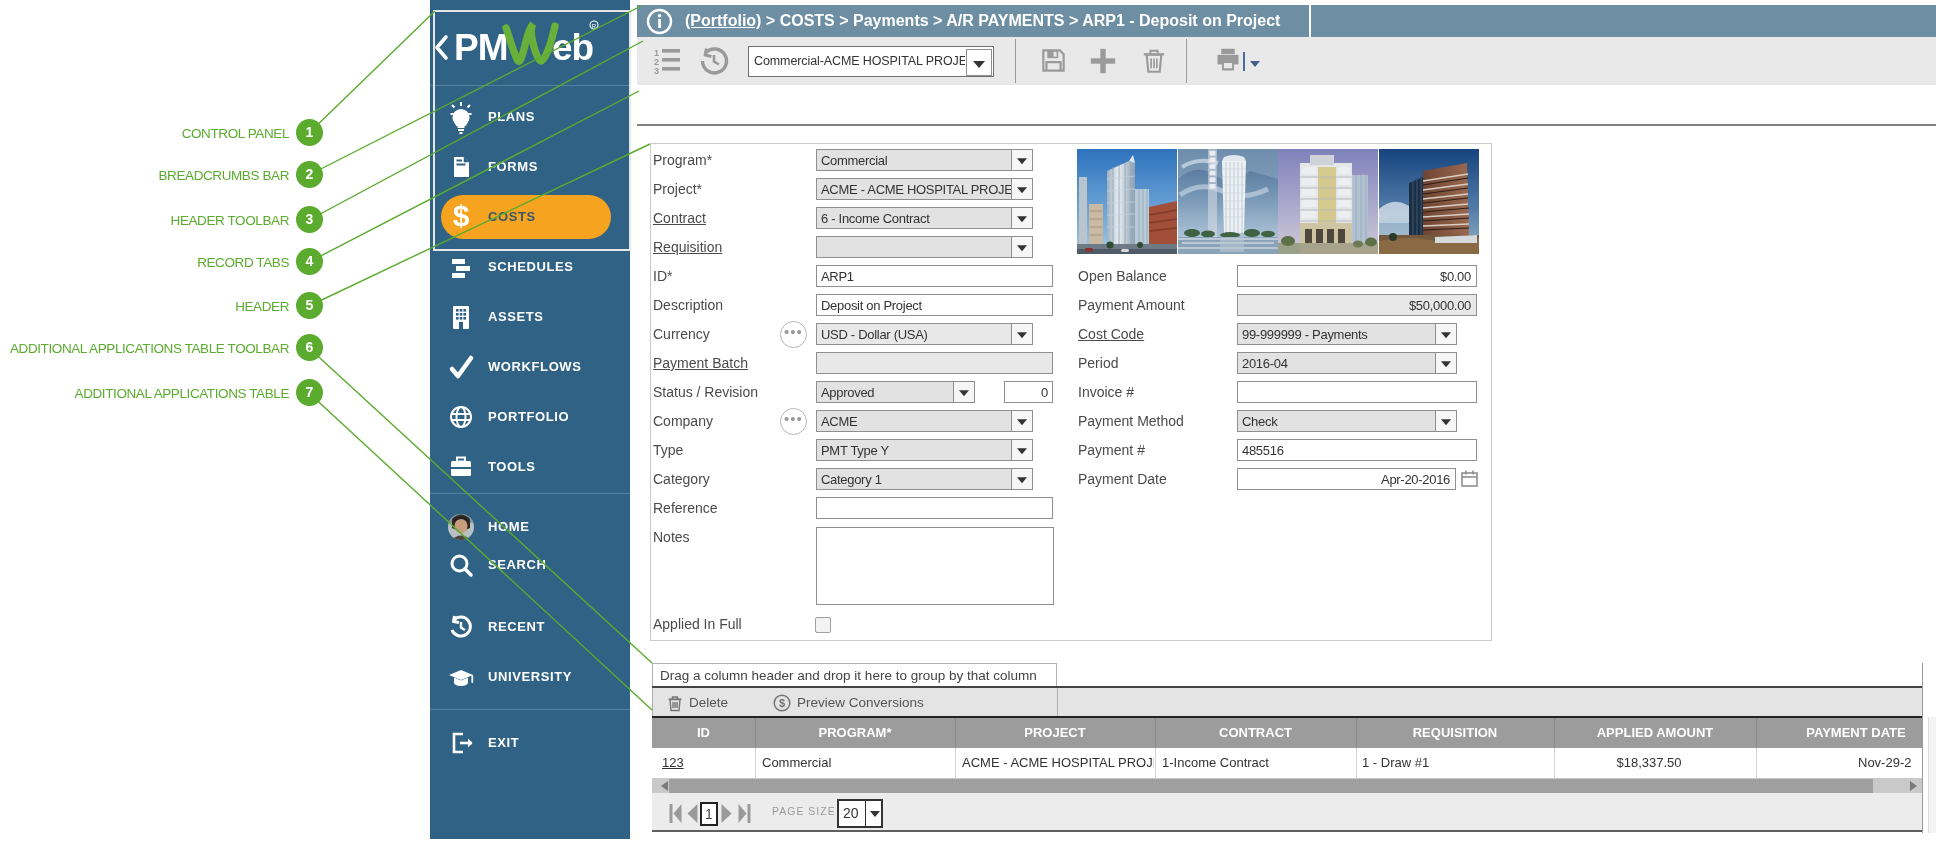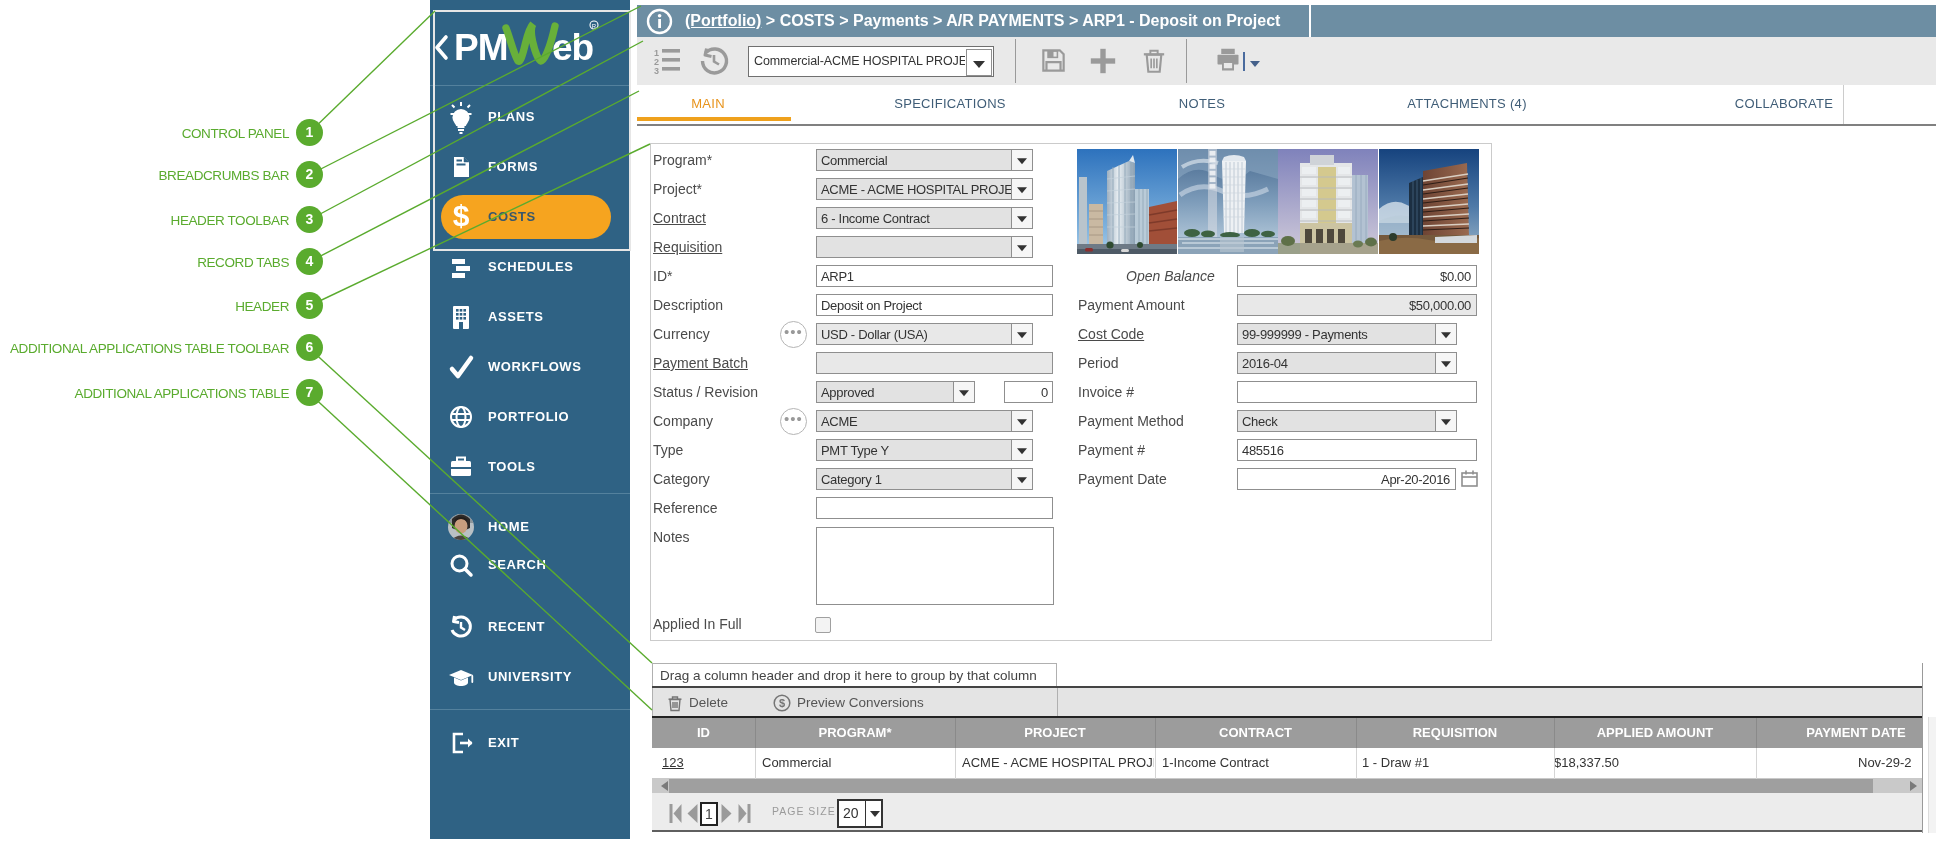--- a/index.html
+++ b/index.html
@@ -264,29 +264,20 @@
         <rect x="7" y="1" width="18" height="7"></rect>
         <rect x="2" y="9" width="28" height="13" rx="1"></rect>
         <rect x="8" y="17" width="16" height="13"></rect>
       </g>
       <rect x="10.5" y="20" width="11" height="7" fill="#e9e9e9"></rect>
     </svg>
     <div class="abs" style="left:606px;top:15px;width:2px;height:19px;background:#4a6b9e;"></div>
     <div class="abs" style="left:613px;top:24px;border-left:5.5px solid transparent;border-right:5.5px solid transparent;border-top:6.5px solid #44608a;"></div>
   </div>
 
-  <div id="tabs">
-    <div class="tab" style="left:71px;transform:translateX(-50%);color:#e8941c;">MAIN</div>
-    <div class="tab" style="left:313px;transform:translateX(-50%);">SPECIFICATIONS</div>
-    <div class="tab" style="left:565px;transform:translateX(-50%);">NOTES</div>
-    <div class="tab" style="left:830px;transform:translateX(-50%);">ATTACHMENTS (4)</div>
-    <div class="tab" style="left:1147px;transform:translateX(-50%);">COLLABORATE</div>
-    <div class="abs" style="left:0;top:32px;width:154px;height:4px;background:#efa11d;"></div>
-    <div class="abs" style="left:1206px;top:0;width:1px;height:39px;background:#ccc;"></div>
-  </div>
   <div class="abs" style="left:637px;top:124px;width:1299px;height:2px;background:#808080;"></div>
 
   <div class="abs" style="left:650px;top:143px;width:840px;height:496px;border:1px solid #cbcbcb;background:#fff;" id="formpanel"></div>
 
   <div class="flbl" style="left:653px;top:152px;">Program*</div>
   <div class="flbl" style="left:653px;top:181px;">Project*</div>
   <div class="flbl" style="left:653px;top:210px;text-decoration:underline;">Contract</div>
   <div class="flbl" style="left:653px;top:239px;text-decoration:underline;">Requisition</div>
   <div class="flbl" style="left:653px;top:268px;">ID*</div>
   <div class="flbl" style="left:653px;top:297px;">Description</div>
@@ -550,21 +541,21 @@
           <line x1="44" y1="72" x2="90" y2="69"></line>
           <line x1="44" y1="81" x2="90" y2="79"></line>
       </g>
       <rect x="0" y="86" width="100" height="19" fill="#75593c"></rect>
       <path d="M0 92 Q25 86 50 91 T100 89 L100 105 0 105 z" fill="#8a6a45"></path>
       <path d="M56 88 L98 86 98 94 56 94 z" fill="#d4d9dd"></path>
       <circle cx="14" cy="88" r="4" fill="#2c3c2c"></circle>
     </g>
   </svg>
 
-  <div class="flbl" style="left:1126px;top:268px;font-style:italic;">Open Balance</div>
+  <div class="flbl" style="left:1078px;top:268px;">Open Balance</div>
   <div class="flbl" style="left:1078px;top:297px;">Payment Amount</div>
   <div class="flbl" style="left:1078px;top:326px;text-decoration:underline;">Cost Code</div>
   <div class="flbl" style="left:1078px;top:355px;">Period</div>
   <div class="flbl" style="left:1078px;top:384px;">Invoice #</div>
   <div class="flbl" style="left:1078px;top:413px;">Payment Method</div>
   <div class="flbl" style="left:1078px;top:442px;">Payment #</div>
   <div class="flbl" style="left:1078px;top:471px;">Payment Date</div>
 
   <div class="fbox" style="left:1237px;top:265px;width:238px;height:20px;">
       <div class="tx" style="left:auto;right:5px;">$0.00</div>
@@ -642,21 +633,21 @@
     <div class="abs" style="left:902px;top:0;width:1px;height:30px;background:#8a8a8a;"></div>
     <div class="abs" style="left:1104px;top:0;width:1px;height:30px;background:#8a8a8a;"></div>
   </div>
 
   <div class="abs" style="left:652px;top:748px;width:1271px;height:31px;background:#fff;border-bottom:1px solid #c9c9c9;box-sizing:border-box;font-size:13px;color:#333;">
     <div class="gcell" style="left:10px;top:0;width:90px;height:30px;line-height:30px;text-decoration:underline;">123</div>
     <div class="gcell" style="left:110px;top:0;width:190px;height:30px;line-height:30px;">Commercial</div>
     <div class="gcell" style="left:310px;top:0;width:192px;height:30px;line-height:30px;">ACME - ACME HOSPITAL PROJEC</div>
     <div class="gcell" style="left:510px;top:0;width:190px;height:30px;line-height:30px;">1-Income Contract</div>
     <div class="gcell" style="left:710px;top:0;width:188px;height:30px;line-height:30px;">1 - Draw #1</div>
-    <div class="gcell" style="left:902px;top:0;width:190px;height:30px;line-height:30px;text-align:left;">$18,337.50</div>
+    <div class="gcell" style="left:902px;top:0;width:190px;height:30px;line-height:30px;text-align:center;">$18,337.50</div>
     <div class="gcell" style="left:1206px;top:0;width:65px;height:30px;line-height:30px;">Nov-29-2</div>
     <div class="abs" style="left:103px;top:0;width:1px;height:31px;background:#d5d5d5;"></div>
     <div class="abs" style="left:303px;top:0;width:1px;height:31px;background:#d5d5d5;"></div>
     <div class="abs" style="left:503px;top:0;width:1px;height:31px;background:#d5d5d5;"></div>
     <div class="abs" style="left:704px;top:0;width:1px;height:31px;background:#d5d5d5;"></div>
     <div class="abs" style="left:902px;top:0;width:1px;height:31px;background:#d5d5d5;"></div>
     <div class="abs" style="left:1104px;top:0;width:1px;height:31px;background:#d5d5d5;"></div>
   </div>
 
   <div class="abs" style="left:652px;top:779px;width:1271px;height:14px;background:#c9c9c9;">

